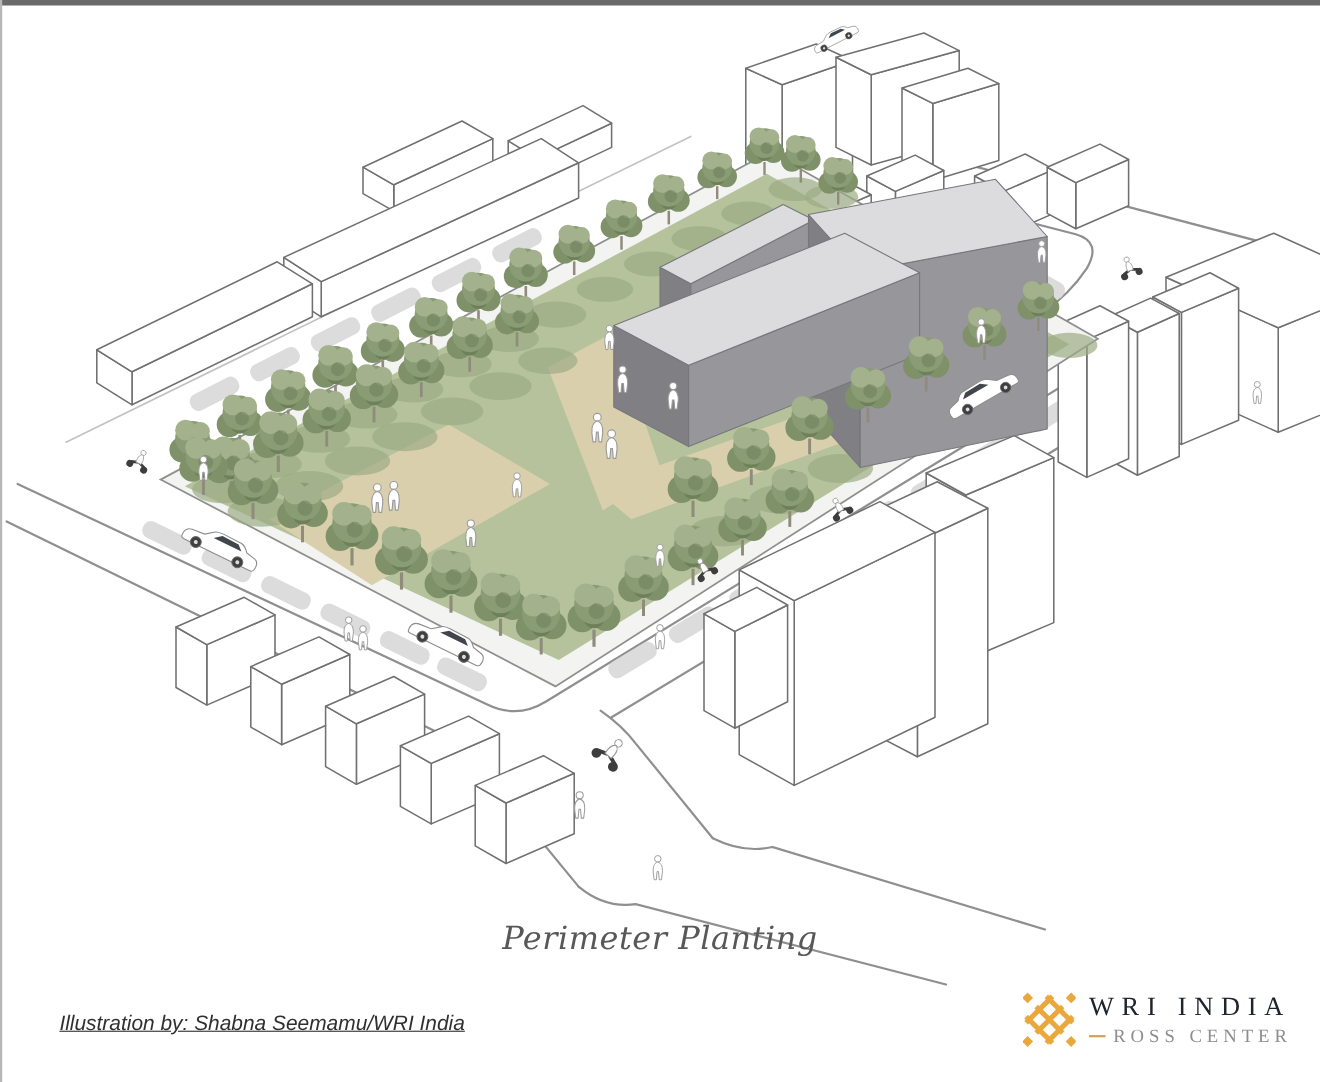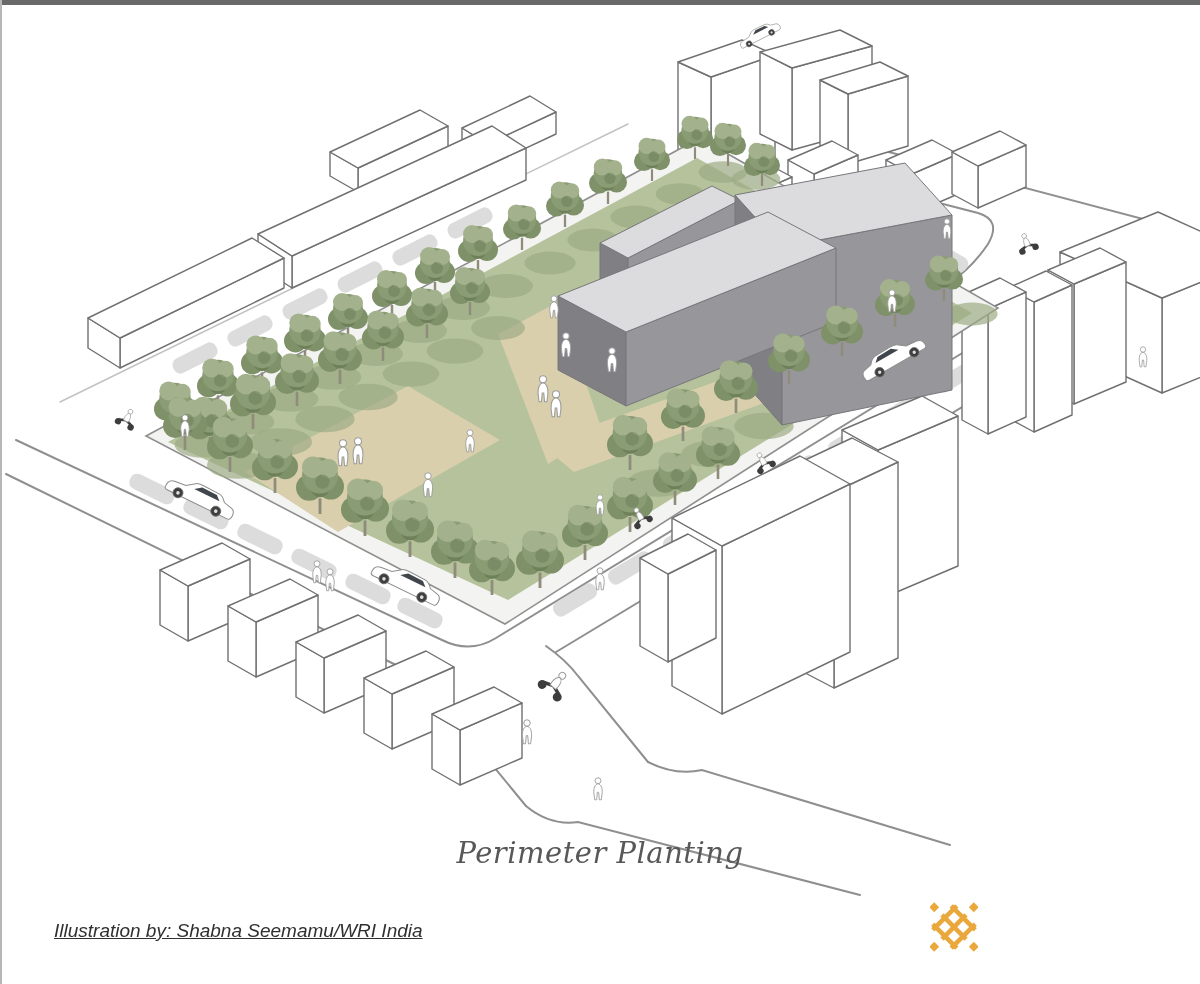--- a/index.html
+++ b/index.html
@@ -342,14 +342,21 @@
           <line x1="7" y1="37" x2="41" y2="37"></line>
         </g>
         <g fill="var(--brand_gold)">
           <rect x="20.5" y="-7.5" width="7" height="7"></rect>
           <rect x="20.5" y="48.5" width="7" height="7"></rect>
           <rect x="-7.5" y="20.5" width="7" height="7"></rect>
           <rect x="48.5" y="20.5" width="7" height="7"></rect>
         </g>
       </g>
     </svg>
+    <div id="logo-text">
+      <span id="logo-org">WRI INDIA</span>
+      <span id="logo-sub">
+        <span id="logo-dash"></span>
+        <span>ROSS CENTER</span>
+      </span>
+    </div>
   </div>
 </div>
 
 </body></html>

